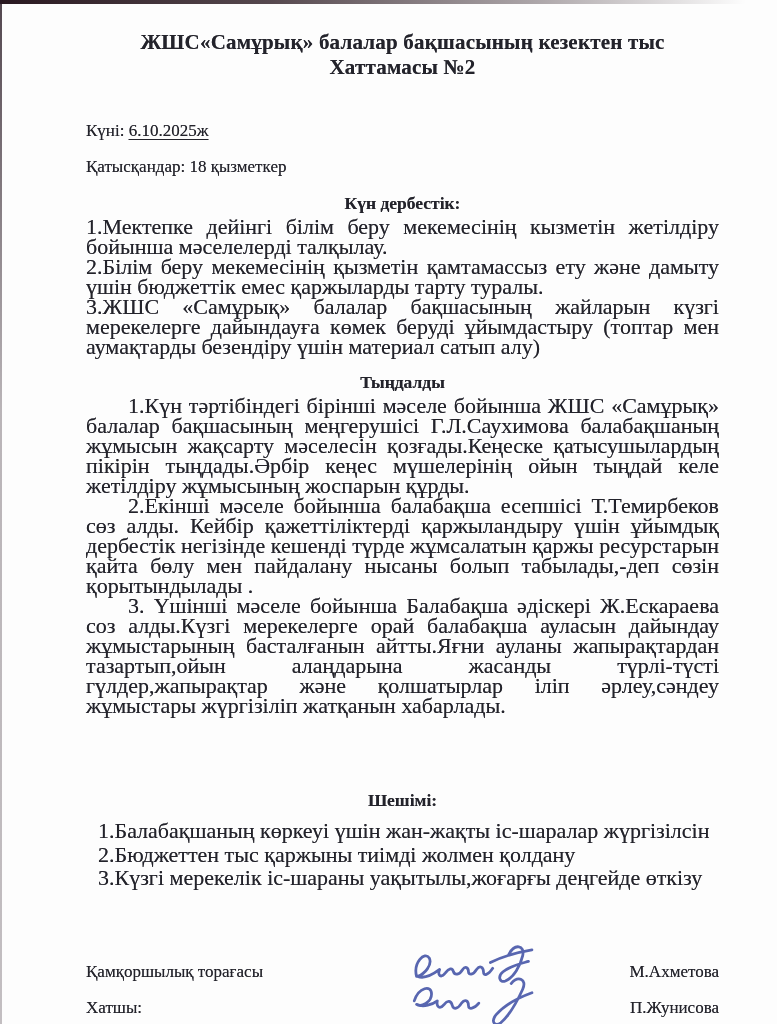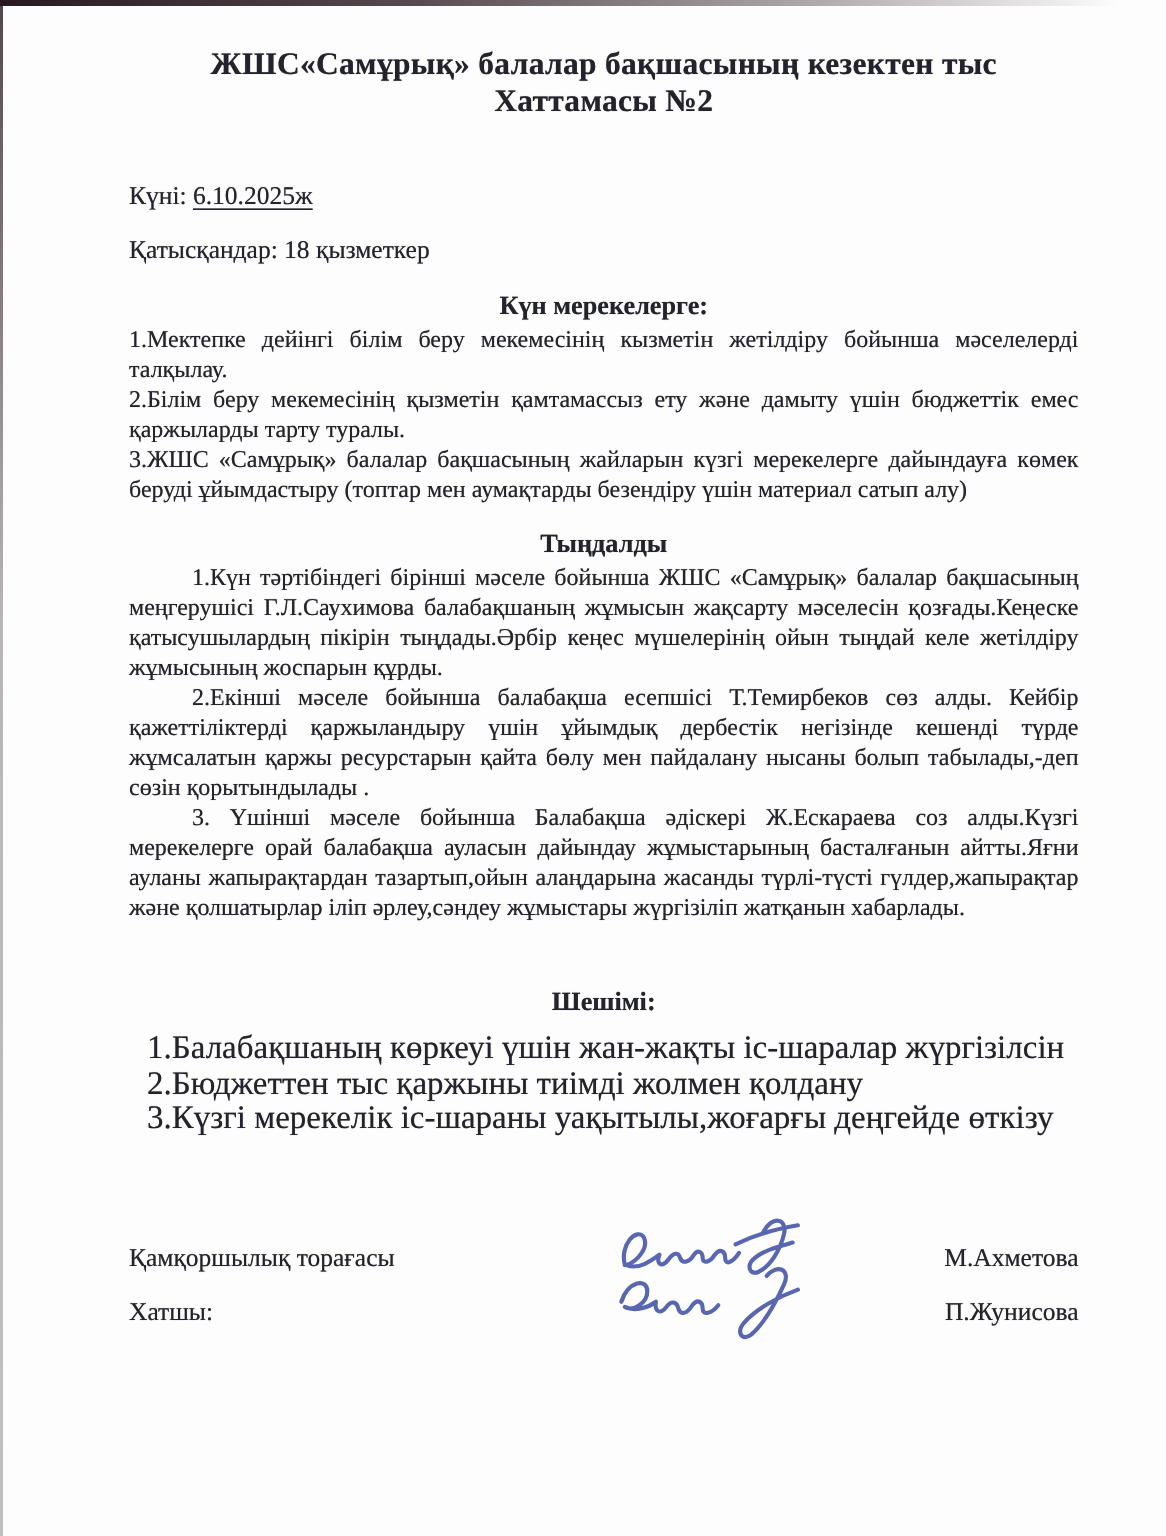--- a/index.html
+++ b/index.html
@@ -36,25 +36,25 @@
   .meta-line { font-size:17px; line-height:21px; }
   .meta-date { margin-top:40px; }
   .meta-participants { margin-top:15px; }
   .u { text-decoration:underline; text-underline-offset:3px; }
   .sec-head {
     text-align:center; font-weight:bold; font-size:17.5px;
     margin-top:15px; margin-bottom:3px; line-height:22px;
   }
   .agenda p, .heard p {
     margin:0; text-align:justify;
-    font-size:16px; line-height:20px;
+    font-size:22px; line-height:20px;
   }
   .heard .sec-head { margin-top:14px; }
   .heard p { text-indent:42px; }
-  .decision { margin-top:40px; }
+  .decision { margin-top:73px; }
   .decision .sec-head { margin-bottom:8px; }
   .decision ul { list-style:none; margin:0; padding:0 0 0 12px; }
   .decision li { font-size:22px; line-height:23.5px; }
   .signatures { margin-top:70px; }
   .sig-row { display:flex; align-items:center; height:24px; margin-bottom:12px; position:relative;gap:30px; }
   .sig-label { width:295px; font-size:17px; }
   .sig-ink { width:160px; height:46px; position:relative; }
   .sig-ink svg { position:absolute; left:0; top:-12px; }
   .sig-name { margin-left:38px; font-size:17px; }
 </style>
@@ -69,21 +69,21 @@
   <div class="title">
     <div>ЖШС«Самұрық» балалар бақшасының кезектен тыс</div>
     <div>Хаттамасы №2</div>
   </div>
 
   <div class="meta-line meta-date"><span>Күні: </span><span class="u">6.10.2025ж</span></div>
 
   <div class="meta-line meta-participants">Қатысқандар: 18 қызметкер</div>
 
   <div class="agenda">
-    <div class="sec-head">Күн мерекелерге:</div>
+    <div class="sec-head">Күн дербестік:</div>
     <p>1.Мектепке дейінгі білім беру мекемесінің кызметін жетілдіру бойынша мәселелерді талқылау.</p>
     <p>2.Білім беру мекемесінің қызметін қамтамассыз ету және дамыту үшін бюджеттік емес қаржыларды тарту туралы.</p>
     <p>3.ЖШС «Самұрық» балалар бақшасының жайларын күзгі мерекелерге дайындауға көмек беруді ұйымдастыру (топтар мен аумақтарды безендіру үшін материал сатып алу)</p>
   </div>
 
   <div class="heard">
     <div class="sec-head">Тыңдалды</div>
     <p>1.Күн тәртібіндегі бірінші мәселе бойынша ЖШС «Самұрық» балалар бақшасының меңгерушісі Г.Л.Саухимова балабақшаның жұмысын жақсарту мәселесін қозғады.Кеңеске қатысушылардың пікірін тыңдады.Әрбір кеңес мүшелерінің ойын тыңдай келе жетілдіру жұмысының жоспарын құрды.</p>
     <p>2.Екінші мәселе бойынша балабақша есепшісі Т.Темирбеков сөз алды. Кейбір қажеттіліктерді қаржыландыру үшін ұйымдық дербестік негізінде кешенді түрде жұмсалатын қаржы ресурстарын қайта бөлу мен пайдалану нысаны болып табылады,-деп сөзін қорытындылады .</p>
     <p>3. Үшінші мәселе бойынша Балабақша әдіскері Ж.Ескараева соз алды.Күзгі мерекелерге орай балабақша ауласын дайындау жұмыстарының басталғанын айтты.Яғни ауланы жапырақтардан тазартып,ойын алаңдарына жасанды түрлі-түсті гүлдер,жапырақтар және қолшатырлар іліп әрлеу,сәндеу жұмыстары жүргізіліп жатқанын хабарлады.</p>

